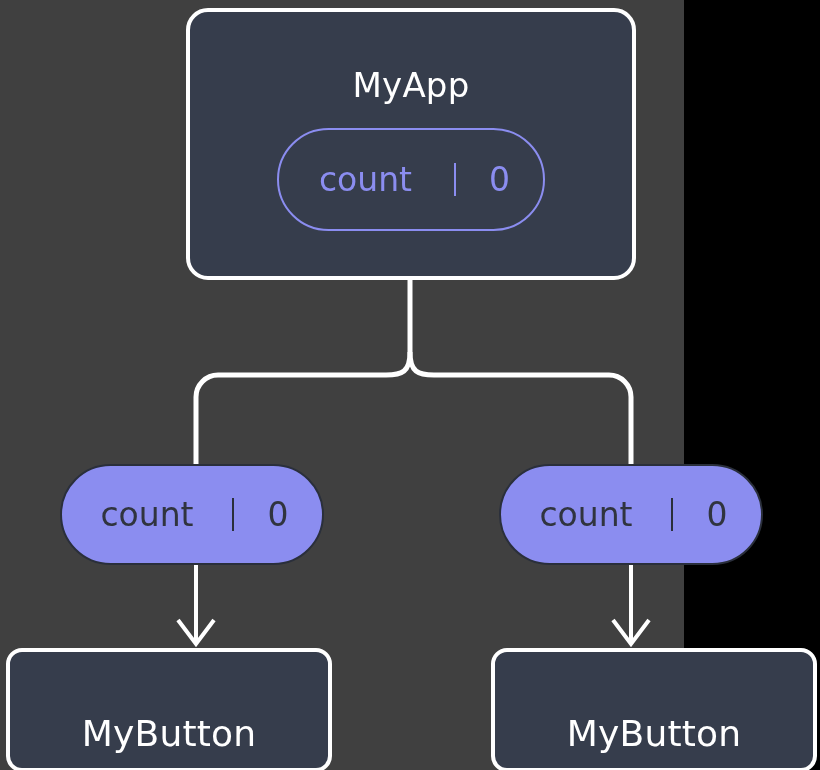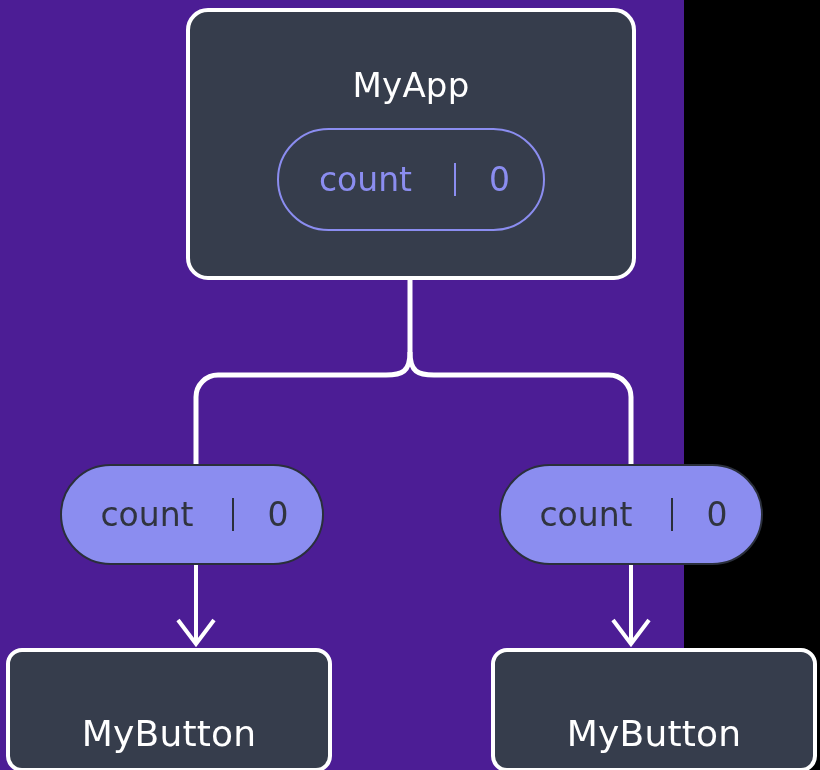--- a/index.html
+++ b/index.html
@@ -11,21 +11,21 @@
   body {
     width: 820px;
     height: 770px;
     overflow: hidden;
     font-family: "DejaVu Sans", "Liberation Sans", sans-serif;
   }
   #stage {
     position: relative;
     width: 684px;
     height: 770px;
-    background: #4c1d95;
+    background: #404040;
   }
   #edges {
     position: absolute;
     left: 0;
     top: 0;
     width: 820px;
     height: 770px;
     pointer-events: none;
   }
 

